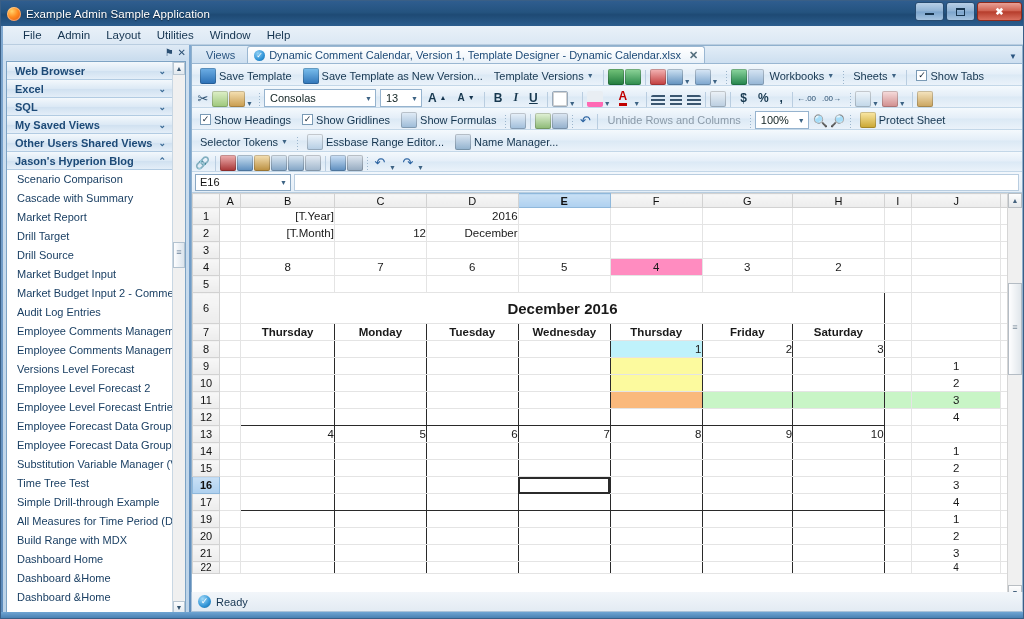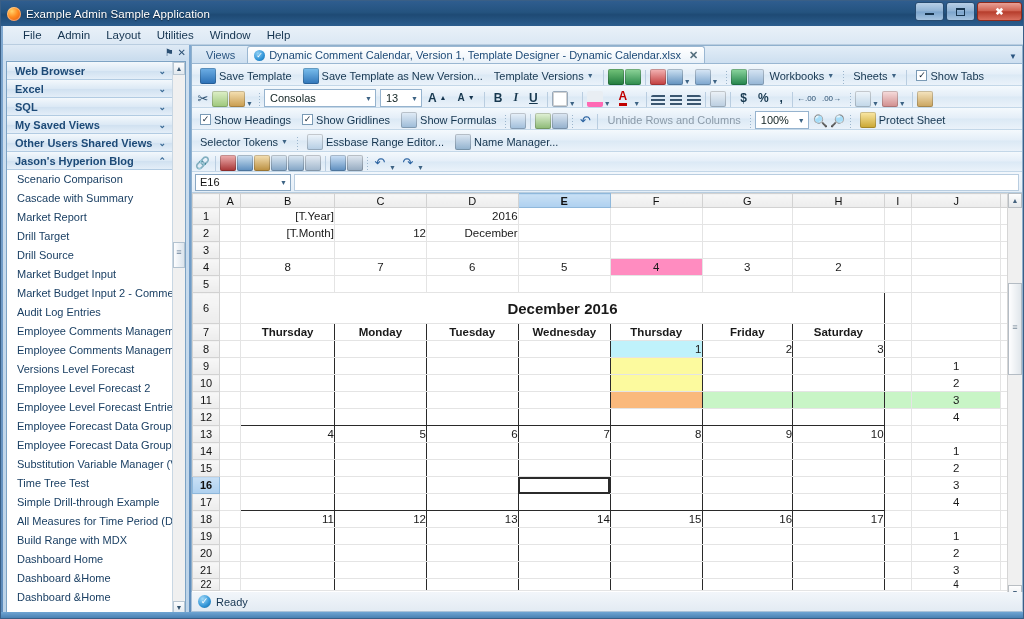--- a/index.html
+++ b/index.html
@@ -874,34 +874,20 @@
           <td class="cell br bb"></td>
           <td class="cell br bb"></td>
           <td class="cell br bb"></td>
           <td class="cell br bb"></td>
           <td class="cell br bb"></td>
           <td class="cell"></td>
           <td class="cell c">4</td>
           <td class="cell"></td>
         </tr>
 
-        <tr style="height:17px">
-          <th class="rowhdr">18</th>
-          <td class="cell"></td>
-          <td class="cell r bl br">11</td>
-          <td class="cell r br">12</td>
-          <td class="cell r br">13</td>
-          <td class="cell r br">14</td>
-          <td class="cell r br">15</td>
-          <td class="cell r br">16</td>
-          <td class="cell r br">17</td>
-          <td class="cell"></td>
-          <td class="cell"></td>
-          <td class="cell"></td>
-        </tr>
 
         <tr style="height:17px">
           <th class="rowhdr">19</th>
           <td class="cell"></td>
           <td class="cell bl br"></td>
           <td class="cell br"></td>
           <td class="cell br"></td>
           <td class="cell br"></td>
           <td class="cell br"></td>
           <td class="cell br"></td>

